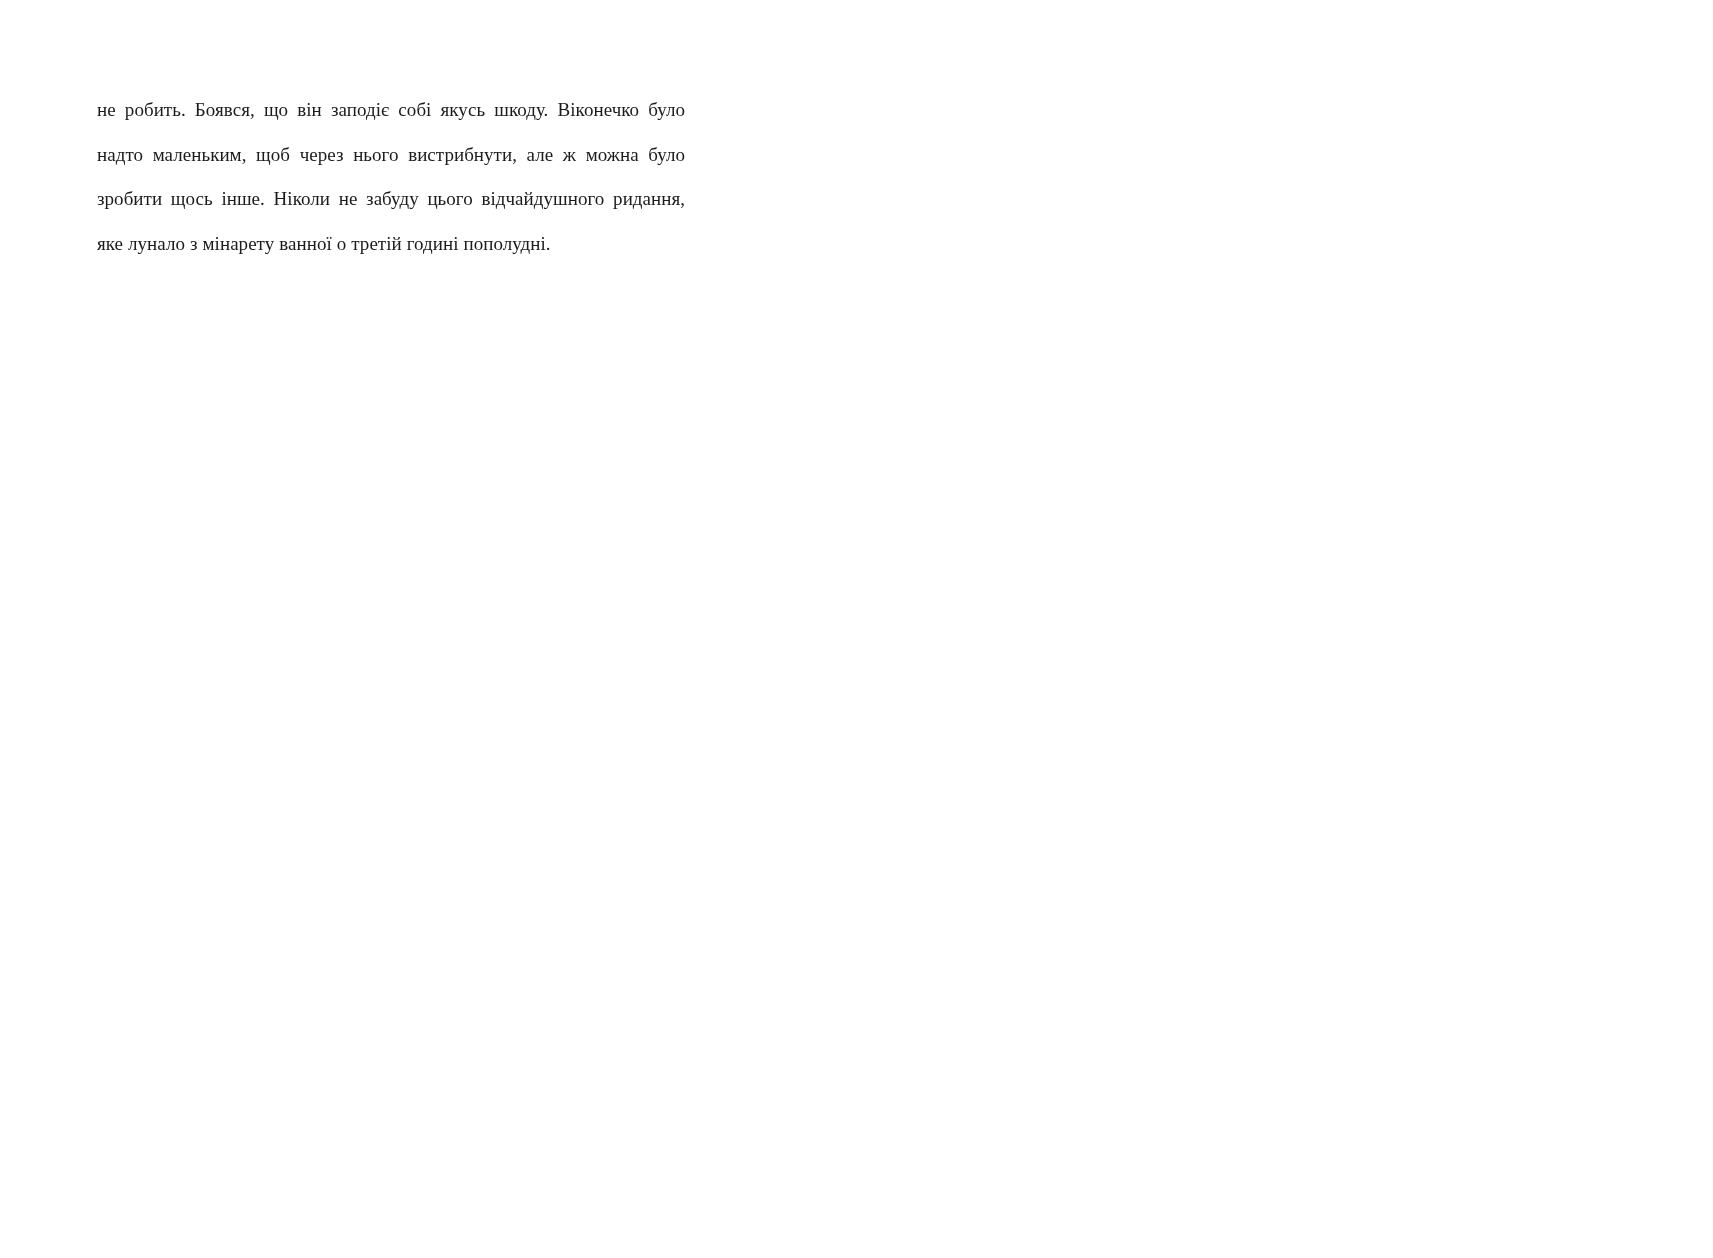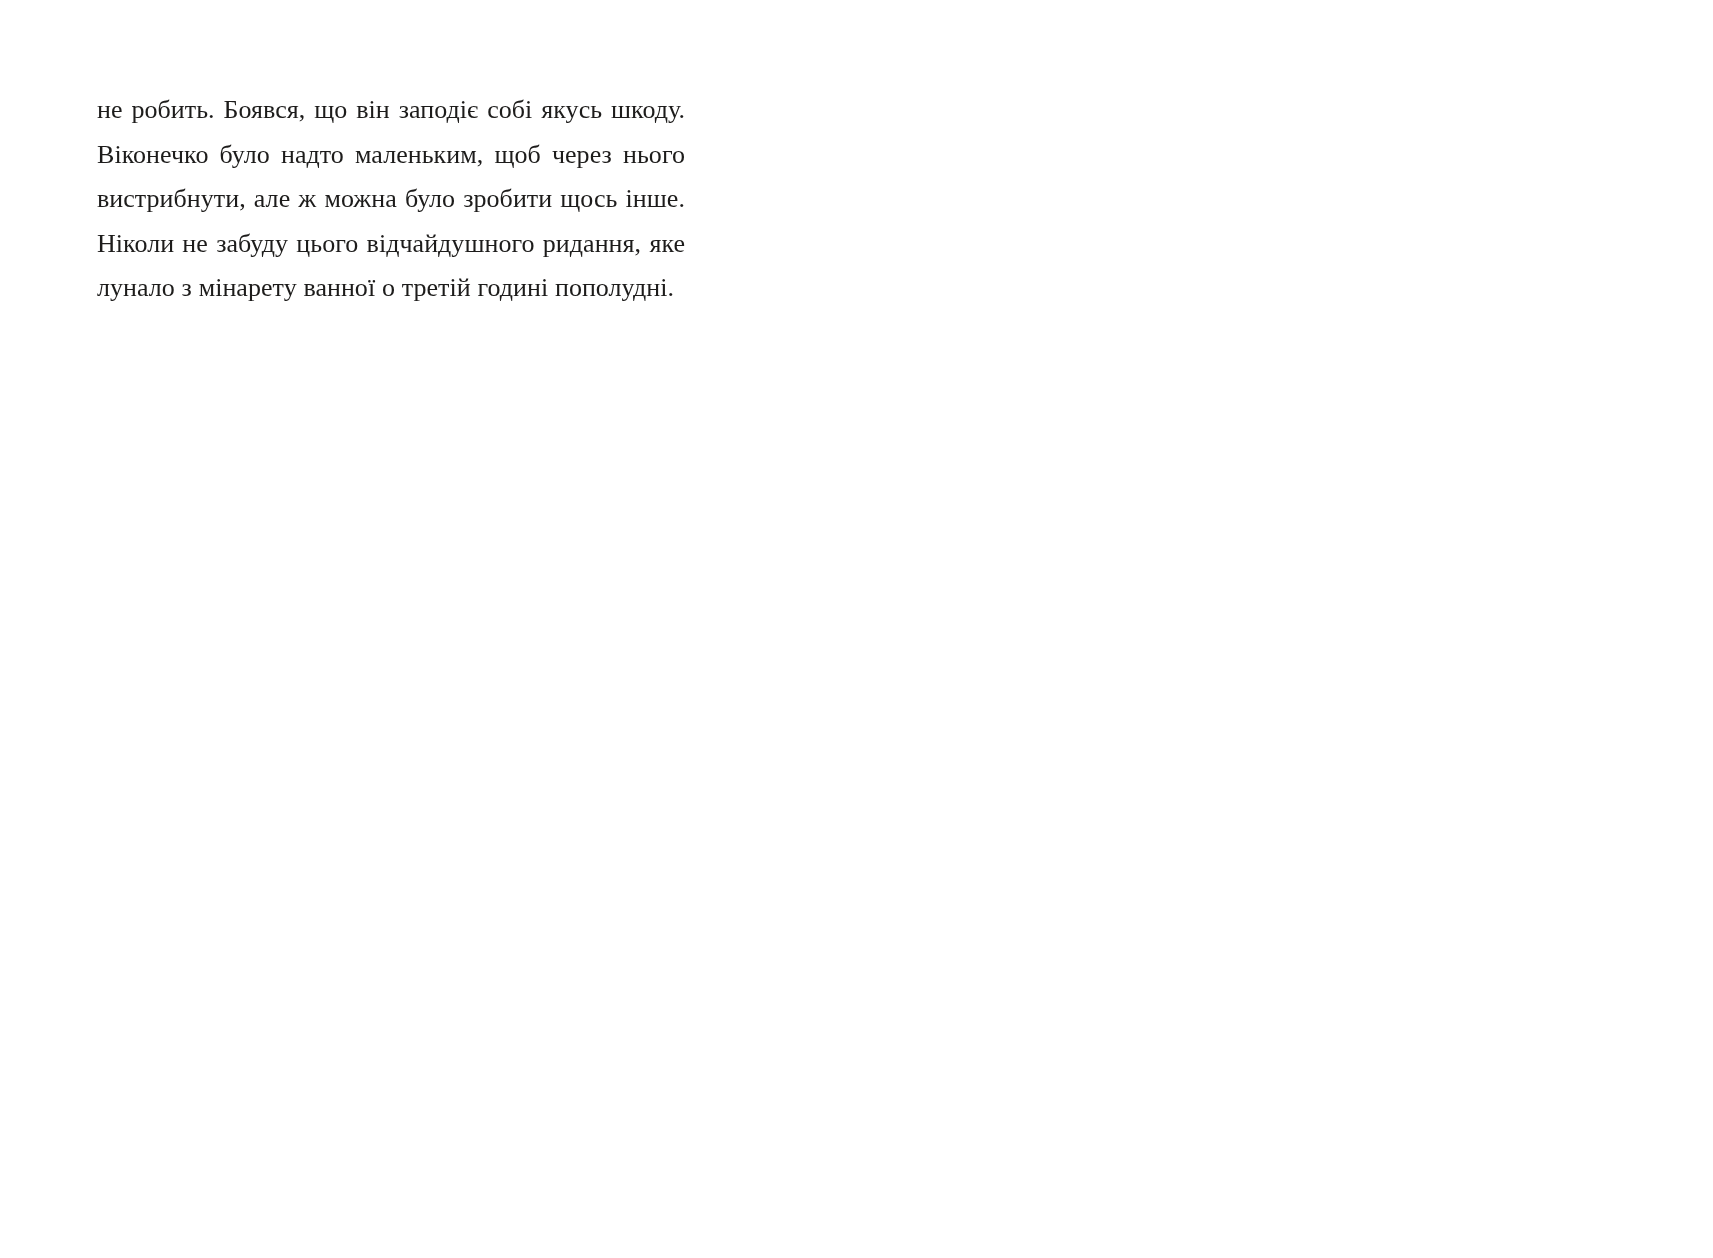--- a/index.html
+++ b/index.html
@@ -43,21 +43,21 @@
   .textblock-verso {
     position: absolute;
     left: 97px;
     top: 88px;
     width: 588px;
   }
 
   
   p.body-par {
     margin: 0;
-    font-size: 26px;
+    font-size: 19px;
     line-height: 44.6px;
     text-align: justify;
     text-align-last: left;
     letter-spacing: 0.04px;
     word-spacing: 0.2px;
     color: #1d1c1b;
     hyphens: none;
   }
   p.body-par.last-line-left {
     text-align-last: left;

